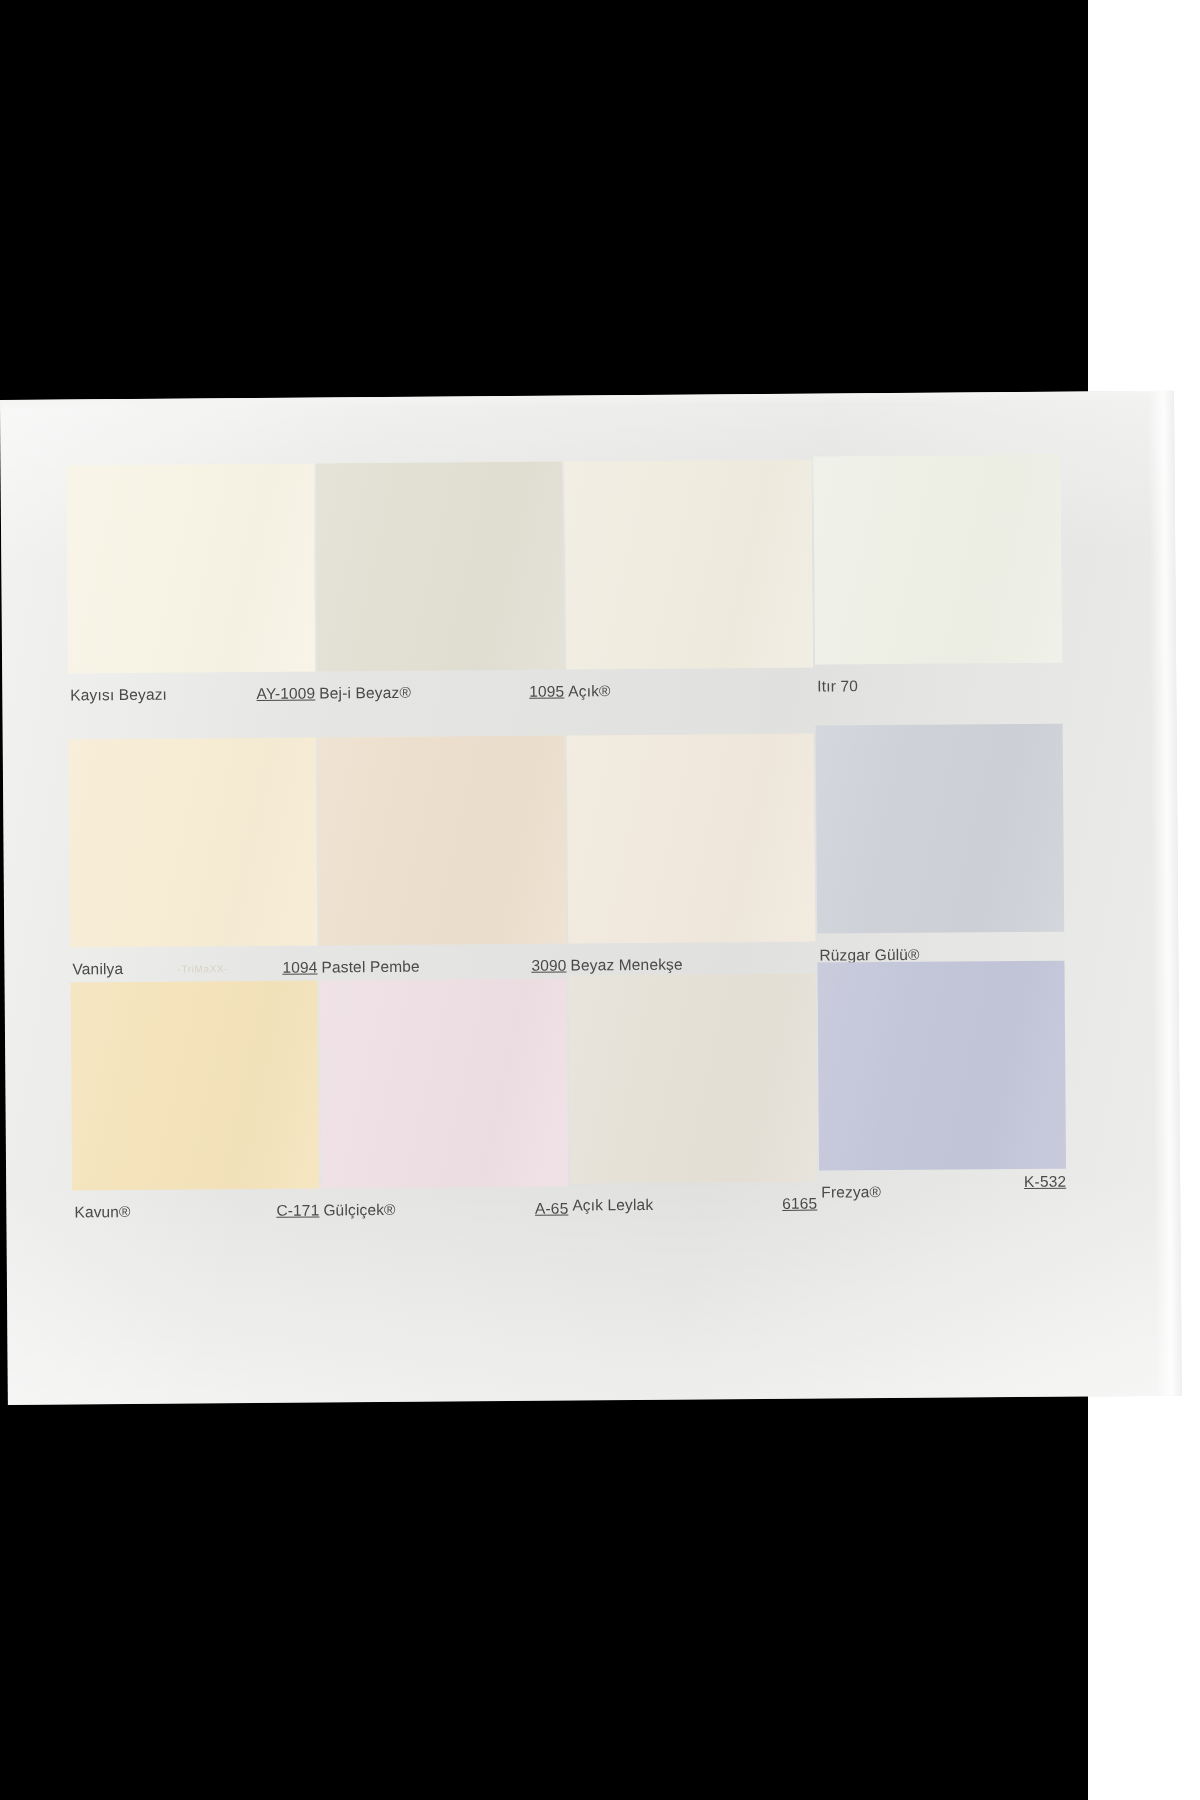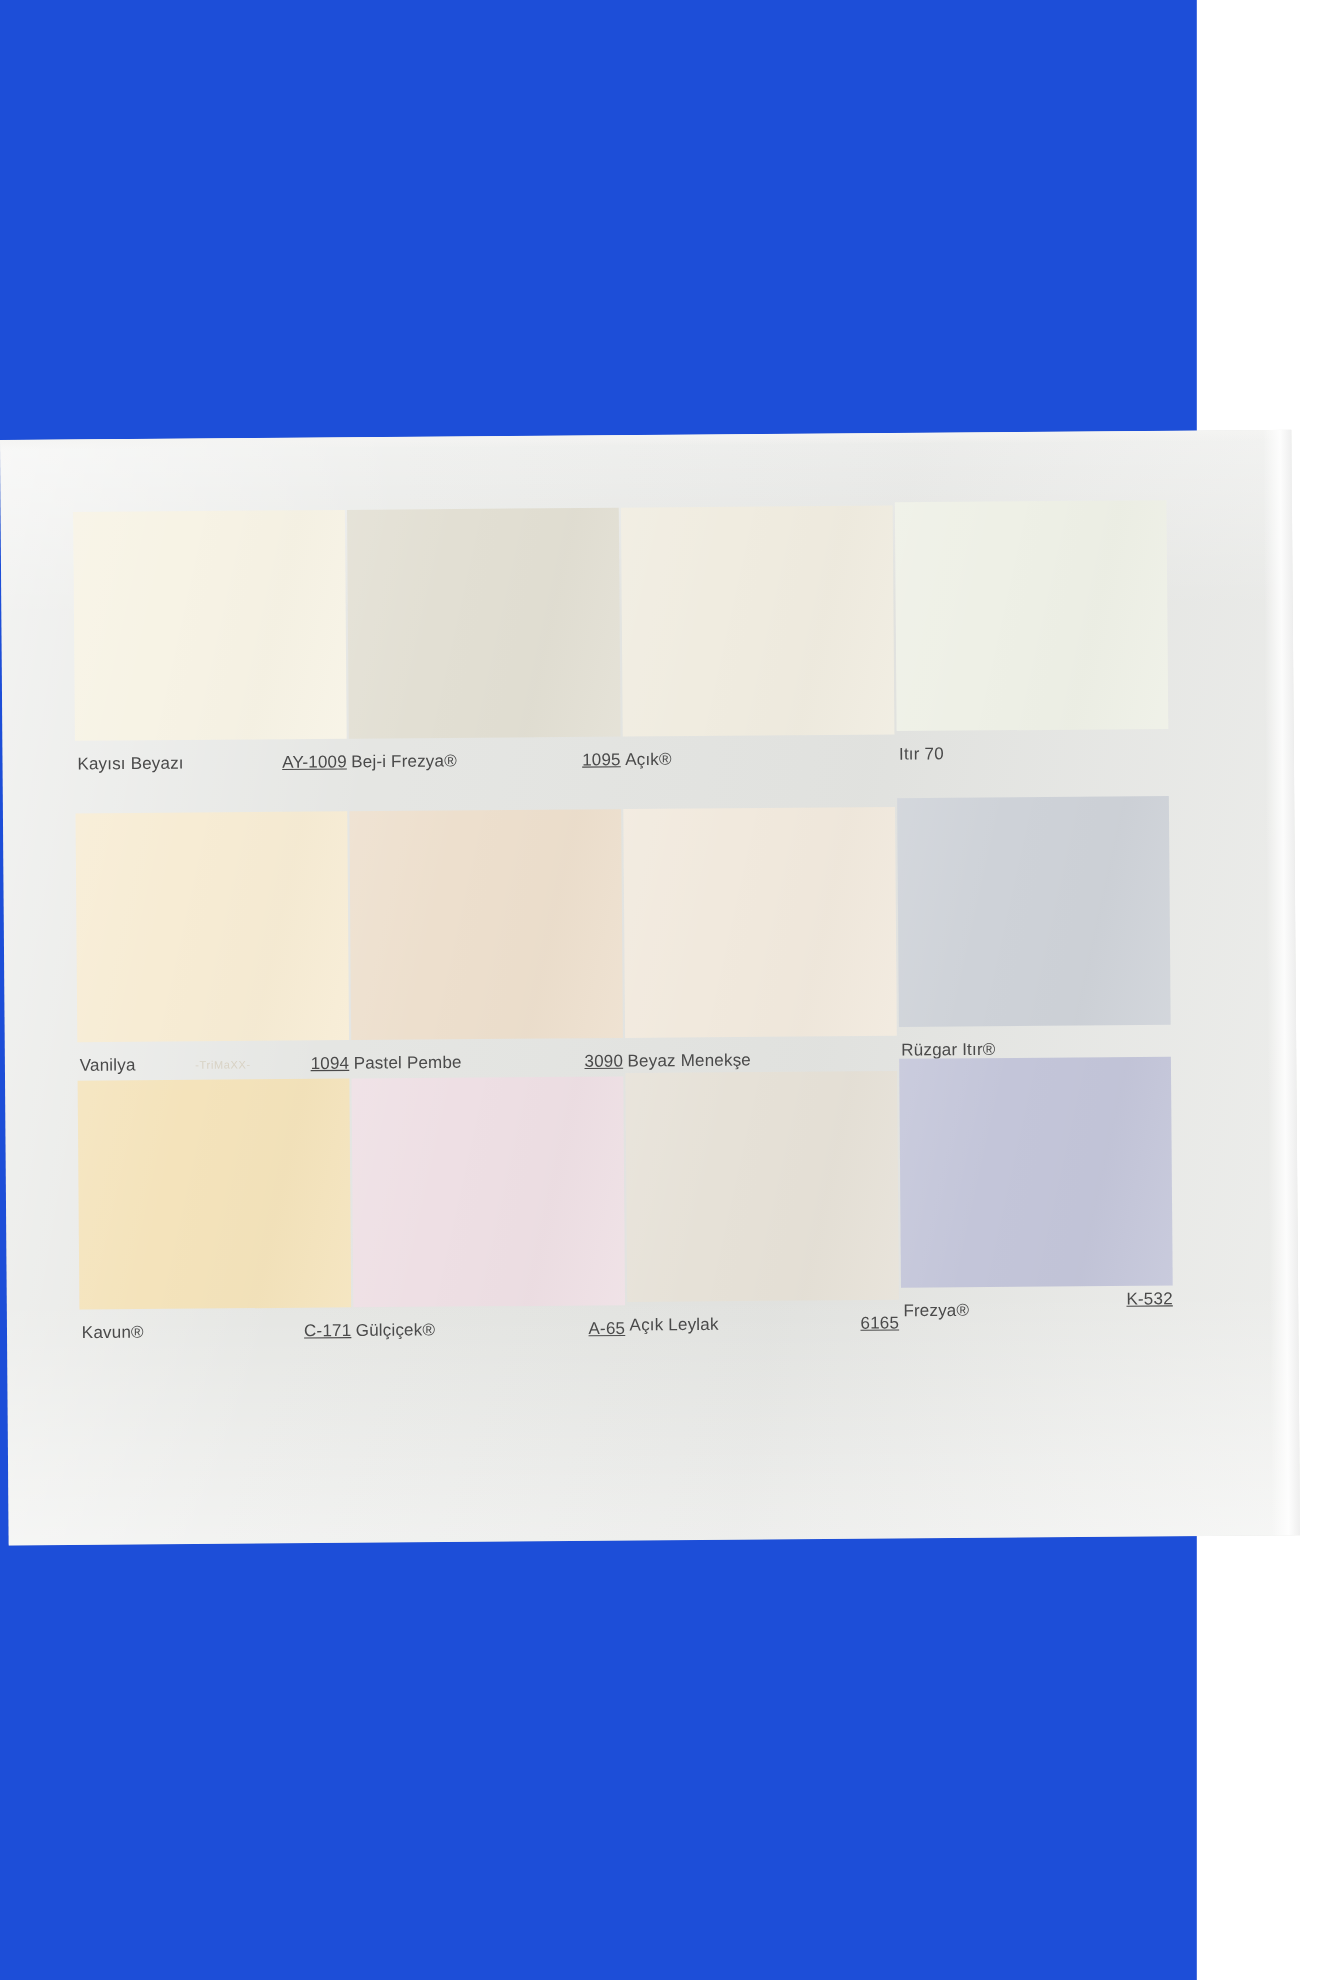--- a/index.html
+++ b/index.html
@@ -15,21 +15,21 @@
     overflow: hidden;
     position: relative;
   }
 
   
   #page {
     position: absolute;
     left: 0; top: 0;
     width: 1088px;
     height: 1800px;
-    background: #1d4ed8;
+    background: #000000;
   }
 
   
   #card-photo {
     position: absolute;
     left: 0px;
     top: 400px;
     width: 1174px;
     height: 1005px;
     background: #e4e5e2;
@@ -151,21 +151,21 @@
         <div class="swatch-label-row">
           <span class="swatch-name">Kayısı Beyazı</span>
           <span class="swatch-brandmark"></span>
           <span class="swatch-code">AY-1009</span>
         </div>
       </div>
 
       <div class="swatch-cell col-1 row-0">
         <div class="swatch-chip" style="background: rgb(226, 223, 211);"></div>
         <div class="swatch-label-row">
-          <span class="swatch-name">Bej-i Frezya®</span>
+          <span class="swatch-name">Bej-i Beyaz®</span>
           <span class="swatch-brandmark"></span>
           <span class="swatch-code">1095</span>
         </div>
       </div>
 
       <div class="swatch-cell col-2 row-0">
         <div class="swatch-chip" style="background: rgb(240, 236, 224);"></div>
         <div class="swatch-label-row">
           <span class="swatch-name">Açık®</span>
           <span class="swatch-brandmark"></span>
@@ -205,21 +205,21 @@
         <div class="swatch-label-row">
           <span class="swatch-name">Beyaz Menekşe</span>
           <span class="swatch-brandmark"></span>
           <span class="swatch-code"></span>
         </div>
       </div>
 
       <div class="swatch-cell col-3 row-1 tilt-b">
         <div class="swatch-chip" style="background: rgb(206, 210, 216);"></div>
         <div class="swatch-label-row">
-          <span class="swatch-name">Rüzgar Itır®</span>
+          <span class="swatch-name">Rüzgar Gülü®</span>
           <span class="swatch-brandmark"></span>
           <span class="swatch-code"></span>
         </div>
       </div>
 
       <div class="swatch-cell col-0 row-2">
         <div class="swatch-chip" style="background: rgb(244, 227, 187);"></div>
         <div class="swatch-label-row">
           <span class="swatch-name">Kavun®</span>
           <span class="swatch-brandmark"></span>

